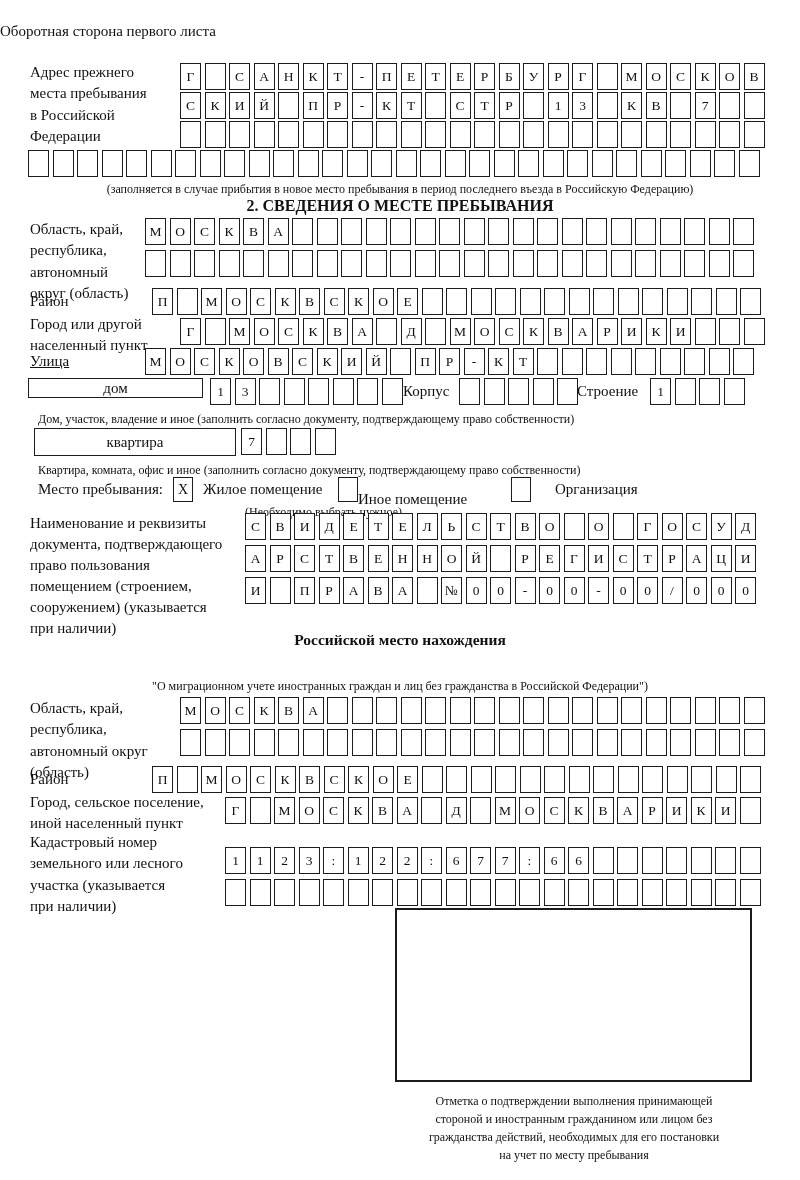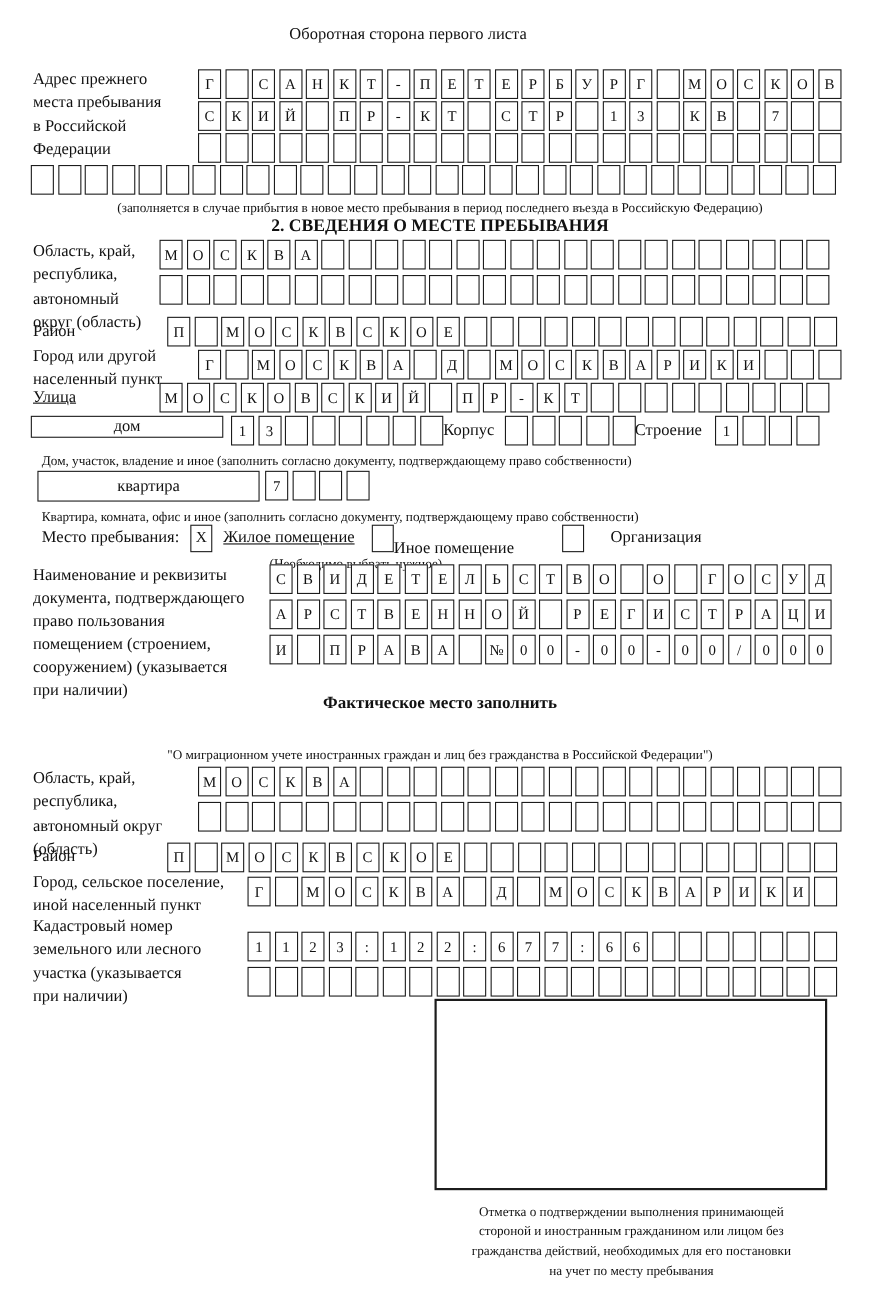--- a/index.html
+++ b/index.html
@@ -43,21 +43,21 @@
     box-sizing:border-box;
     border:2px solid #1c1c1c;background:#fff;
   }
   .pre{white-space:pre-line;}
 </style>
 </head>
 <body>
 
 <div id="page">
 
-  <div class="abs cap" style="top:20px;left:0;width:742px;text-align:center;font-size:15px;">Оборотная сторона первого листа</div>
+  <div class="abs cap" style="top:20px;left:0;width:742px;text-align:left;font-size:15px;">Оборотная сторона первого листа</div>
 
   <div class="abs lbl" style="top:62px;left:30px;width:150px;">Адрес прежнего
 места пребывания
 в Российской
 Федерации</div>
   <div class="abs grid" style="top:63px;left:180px;">
       <div class="cell">Г</div>
       <div class="cell"></div>
       <div class="cell">С</div>
       <div class="cell">А</div>
@@ -348,21 +348,21 @@
   <div class="abs grid" style="top:428px;left:241px;">
       <div class="cell">7</div>
       <div class="cell"></div>
       <div class="cell"></div>
       <div class="cell"></div>
     </div>
   <div class="abs cap" style="top:461px;left:38px;text-align:center;">Квартира, комната, офис и иное (заполнить согласно документу, подтверждающему право собственности)</div>
 
   <div class="abs lbl" style="top:479px;left:38px;">Место пребывания:</div>
   <div class="abs chk" style="top:477px;left:173px;">X</div>
-  <div class="abs lbl" style="top:479px;left:203px;text-decoration:underline;">Жилое помещение</div>
+  <div class="abs lbl" style="top:479px;left:203px;">Жилое помещение</div>
   <div class="abs chk" style="top:477px;left:338px;"></div>
   <div class="abs lbl" style="top:479px;left:358px;margin-top:10px;">Иное помещение</div>
   <div class="abs chk" style="top:477px;left:511px;"></div>
   <div class="abs lbl" style="top:479px;left:555px;">Организация</div>
   <div class="abs cap" style="top:503px;left:245px;">(Необходимо выбрать нужное)</div>
 
   <div class="abs lbl" style="top:513px;left:30px;width:215px;line-height:1.4;">Наименование и реквизиты
 документа, подтверждающего
 право пользования
 помещением (строением,
@@ -431,21 +431,21 @@
       <div class="cell">0</div>
       <div class="cell">-</div>
       <div class="cell">0</div>
       <div class="cell">0</div>
       <div class="cell">/</div>
       <div class="cell">0</div>
       <div class="cell">0</div>
       <div class="cell">0</div>
     </div>
 
-  <div class="abs center" style="top:631px;font-weight:bold;font-size:15.5px;">Фактическое место заполнить</div>
+  <div class="abs center" style="top:631px;font-weight:bold;font-size:15.5px;">Российской место нахождения</div>
   <div class="abs cap center" style="top:677px;">"О миграционном учете иностранных граждан и лиц без гражданства в Российской Федерации")</div>
 
   <div class="abs lbl" style="top:698px;left:30px;width:145px;">Область, край,
 республика,
 автономный округ
 (область)</div>
   <div class="abs grid" style="top:697px;left:180px;">
       <div class="cell">М</div>
       <div class="cell">О</div>
       <div class="cell">С</div>

